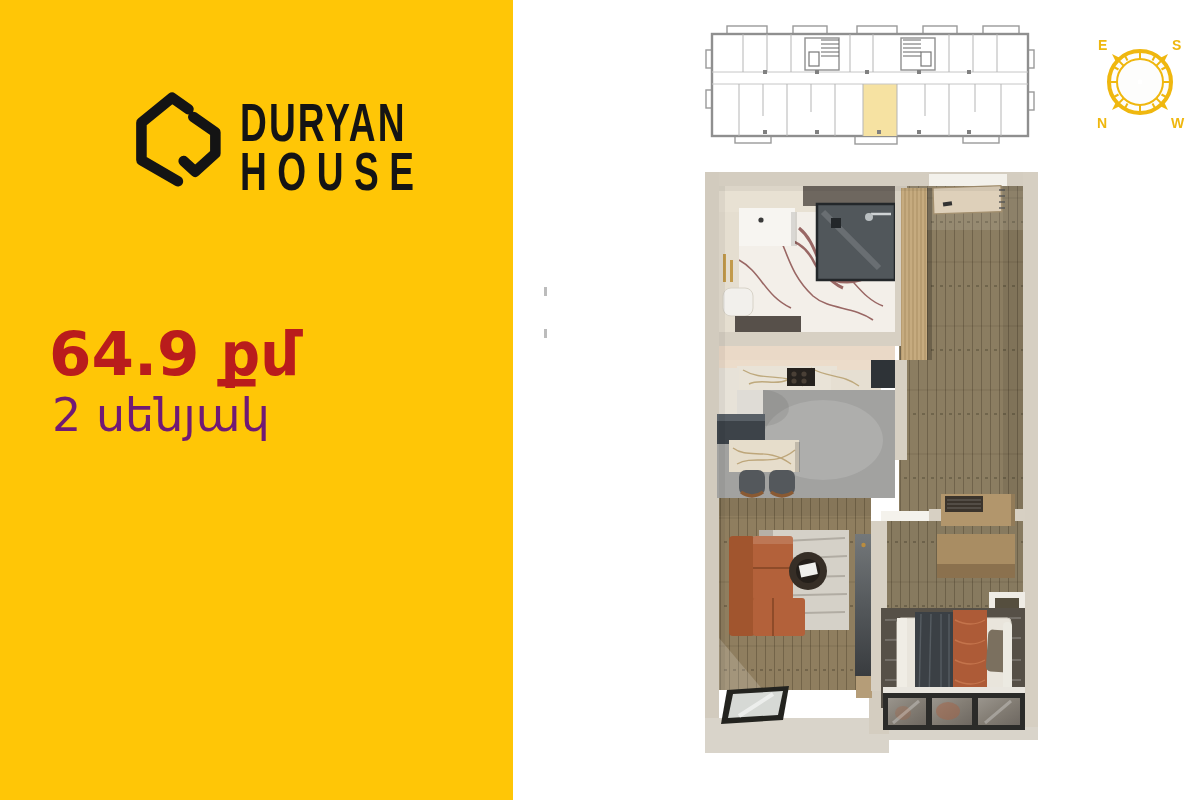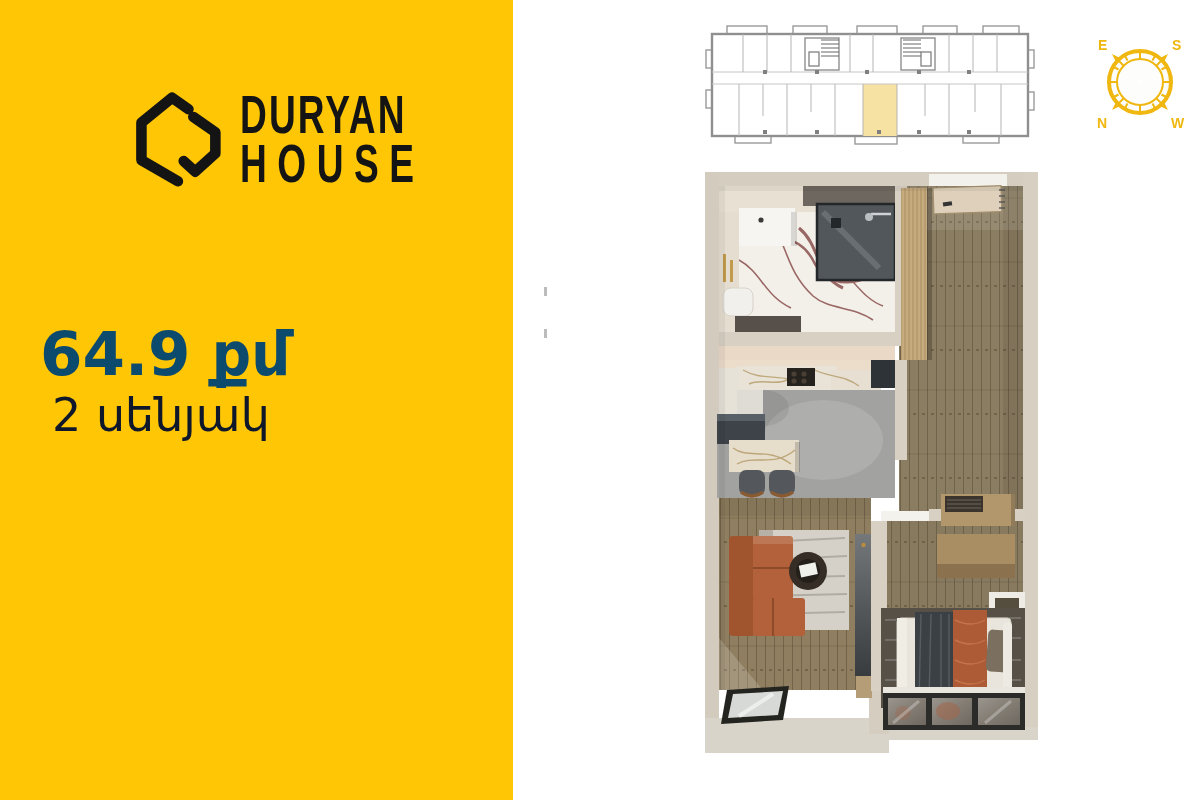--- a/index.html
+++ b/index.html
@@ -2,29 +2,29 @@
 <html><head>
 <meta charset="utf-8">
 <style>
   html,body{margin:0;padding:0;background:#ffffff;}
   .stage{position:relative;width:1200px;height:800px;overflow:hidden;background:#ffffff;
          font-family:"DejaVu Sans",sans-serif;}
   
   .yellow-panel{position:absolute;left:0;top:0;width:513px;height:800px;background:#ffc606;}
   .logo{position:absolute;left:128px;top:86px;display:flex;align-items:flex-start;}
   .logo-icon{width:96px;height:106px;}
-  .logo-text{margin-left:16px;margin-top:4px;color:#141414;
+  .logo-text{margin-left:16px;margin-top:12px;color:#141414;
              font-family:"Liberation Sans",sans-serif;font-weight:bold;}
   .logo-line1{display:block;font-size:53px;line-height:48px;letter-spacing:3px;
               transform:scale(.70,1.02);transform-origin:0 0;}
   .logo-line2{display:block;font-size:53px;line-height:50px;letter-spacing:15px;
               transform:scale(.70,1.02);transform-origin:0 0;}
-  .area-title{position:absolute;left:40px;top:318px;font-size:61px;font-weight:bold;
-              color:#0c4a6e;letter-spacing:0px;}
-  .area-sub{position:absolute;left:52px;top:388px;font-size:46px;color:#0f172a;}
+  .area-title{position:absolute;left:49px;top:318px;font-size:61px;font-weight:bold;
+              color:#b91c1c;letter-spacing:0px;}
+  .area-sub{position:absolute;left:52px;top:388px;font-size:46px;color:#701a75;}
   .room-list{position:absolute;left:52px;top:487px;width:440px;font-size:27px;color:#141414;}
   .room-row{display:flex;justify-content:space-between;line-height:35.7px;white-space:nowrap;}
   .room-area{text-align:right;}
   
   .building-plan{position:absolute;left:705px;top:12px;}
   .compass{position:absolute;left:1090px;top:32px;}
   .plan3d{position:absolute;left:703px;top:168px;}
   .tick{position:absolute;width:3px;height:9px;background:#bcbcbc;}
   .tick.t1{left:544px;top:287px;}
   .tick.t2{left:544px;top:329px;}

